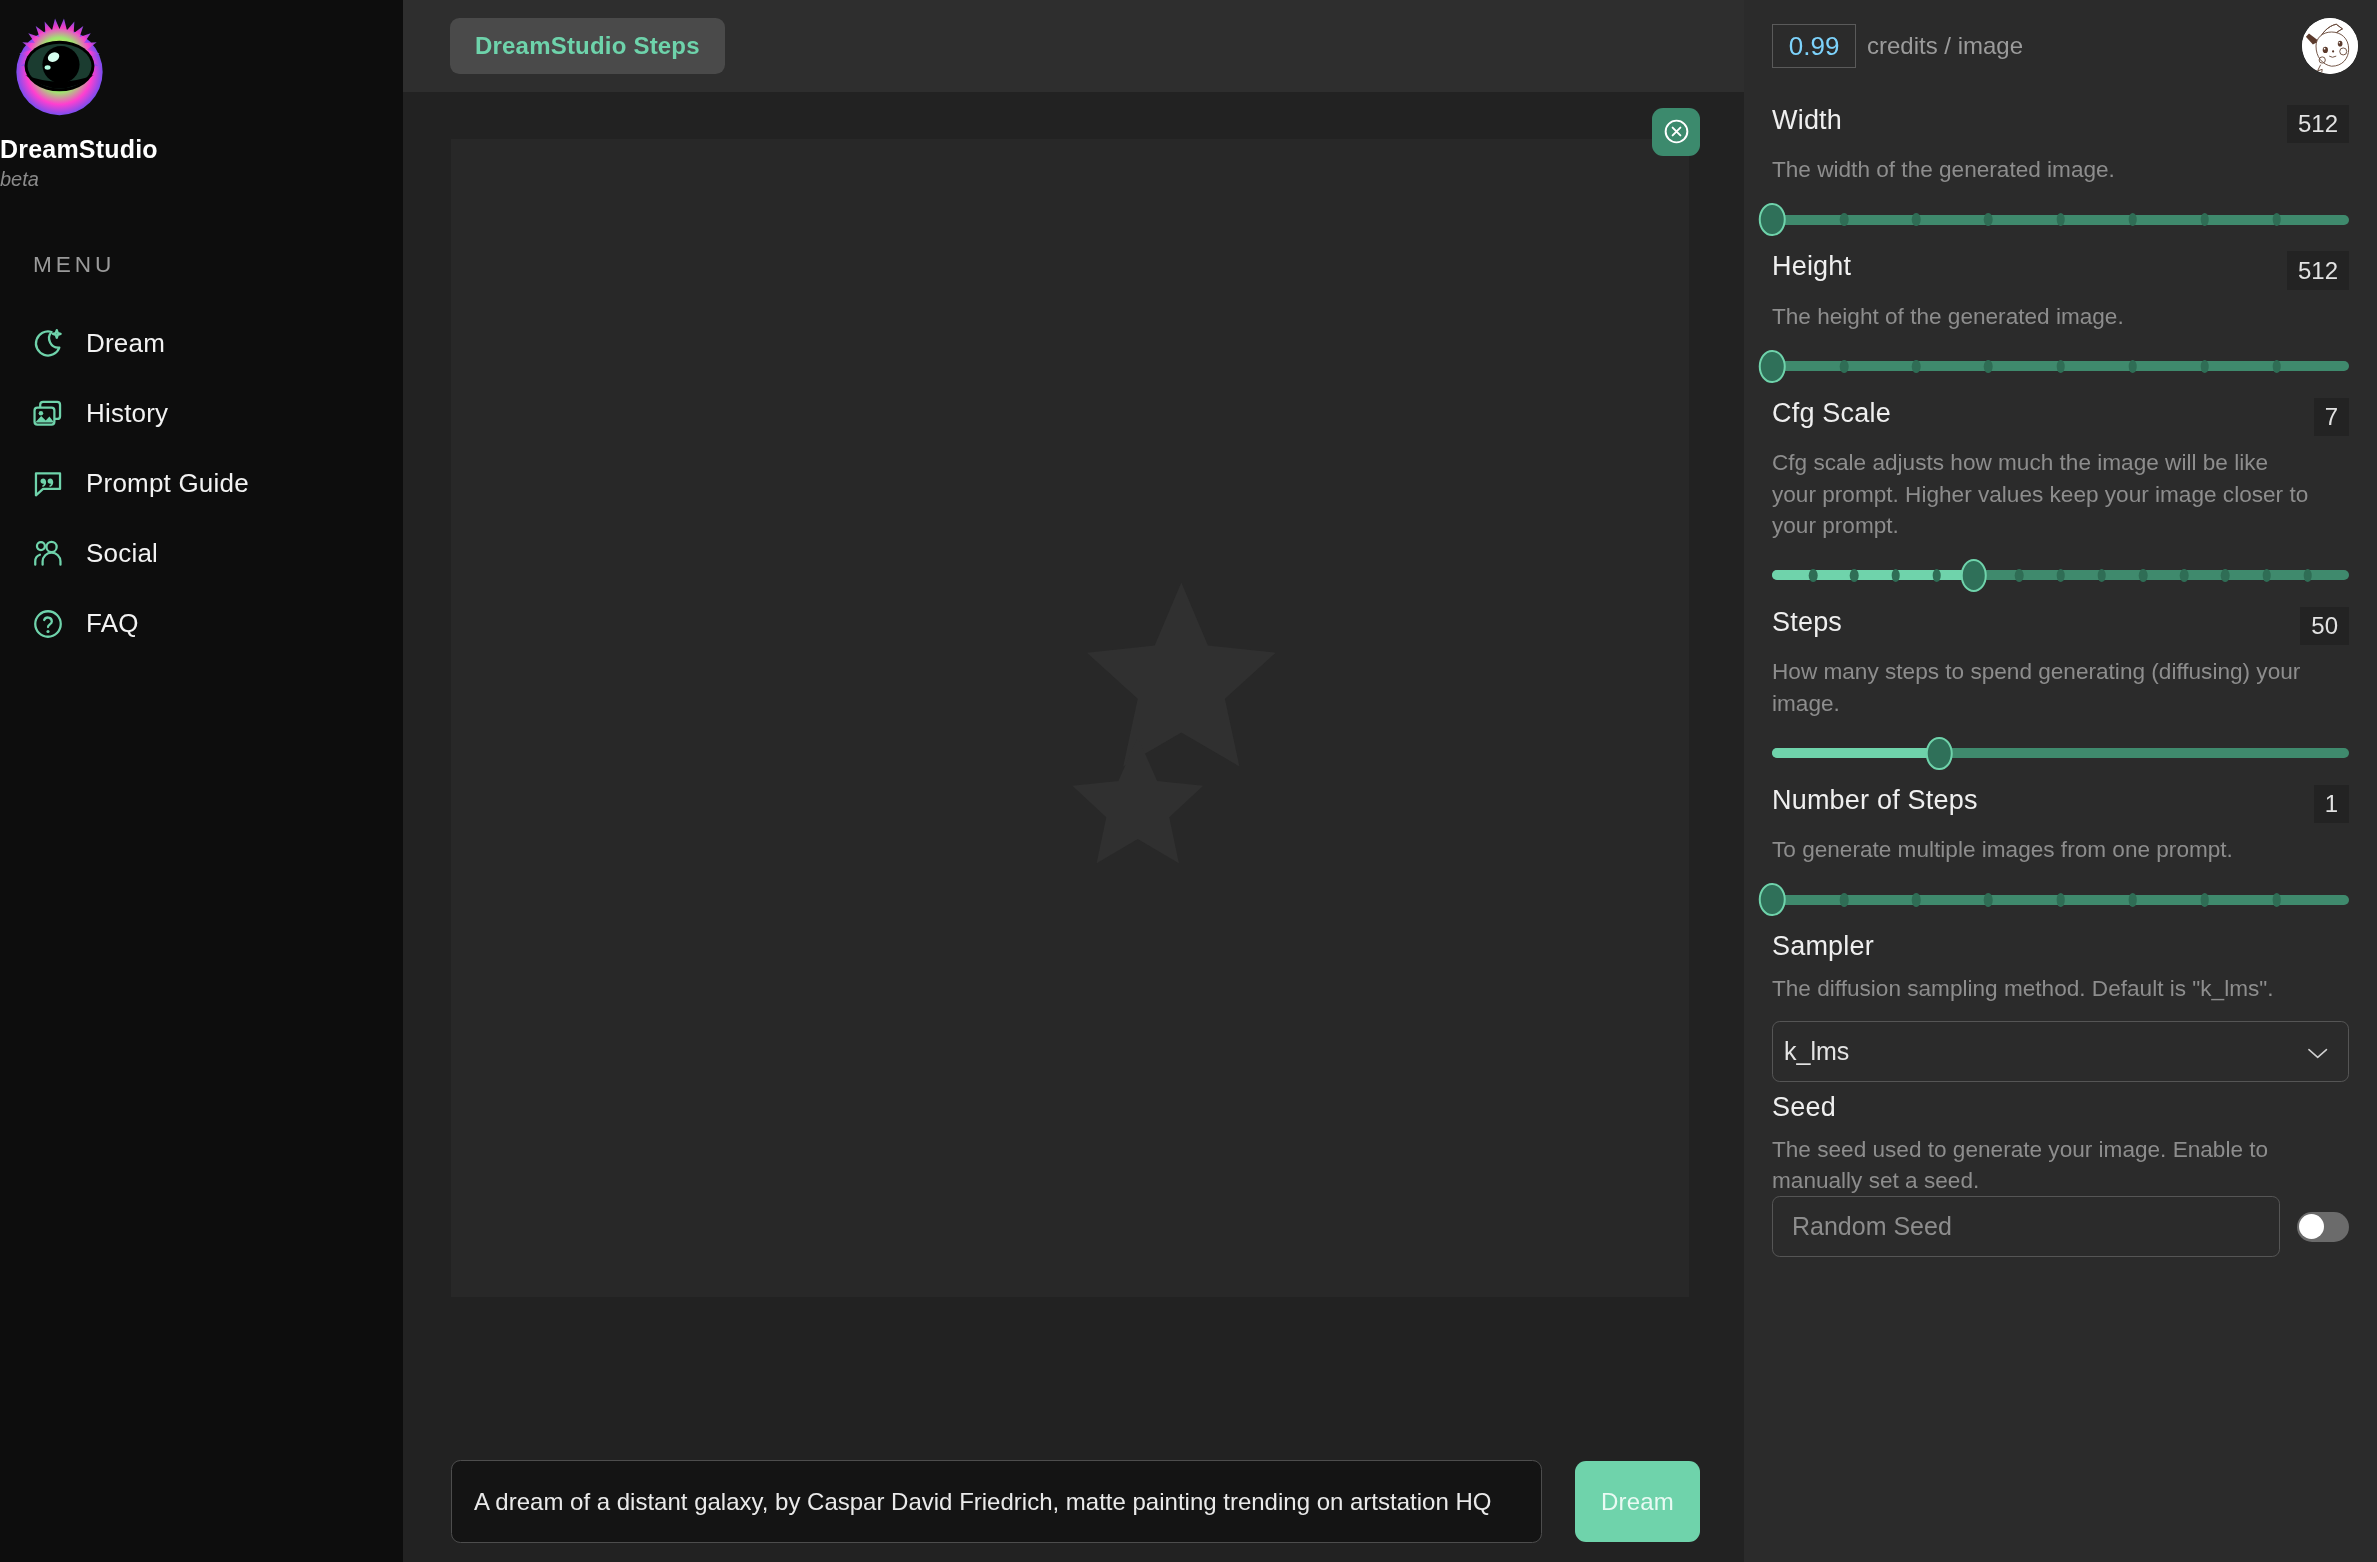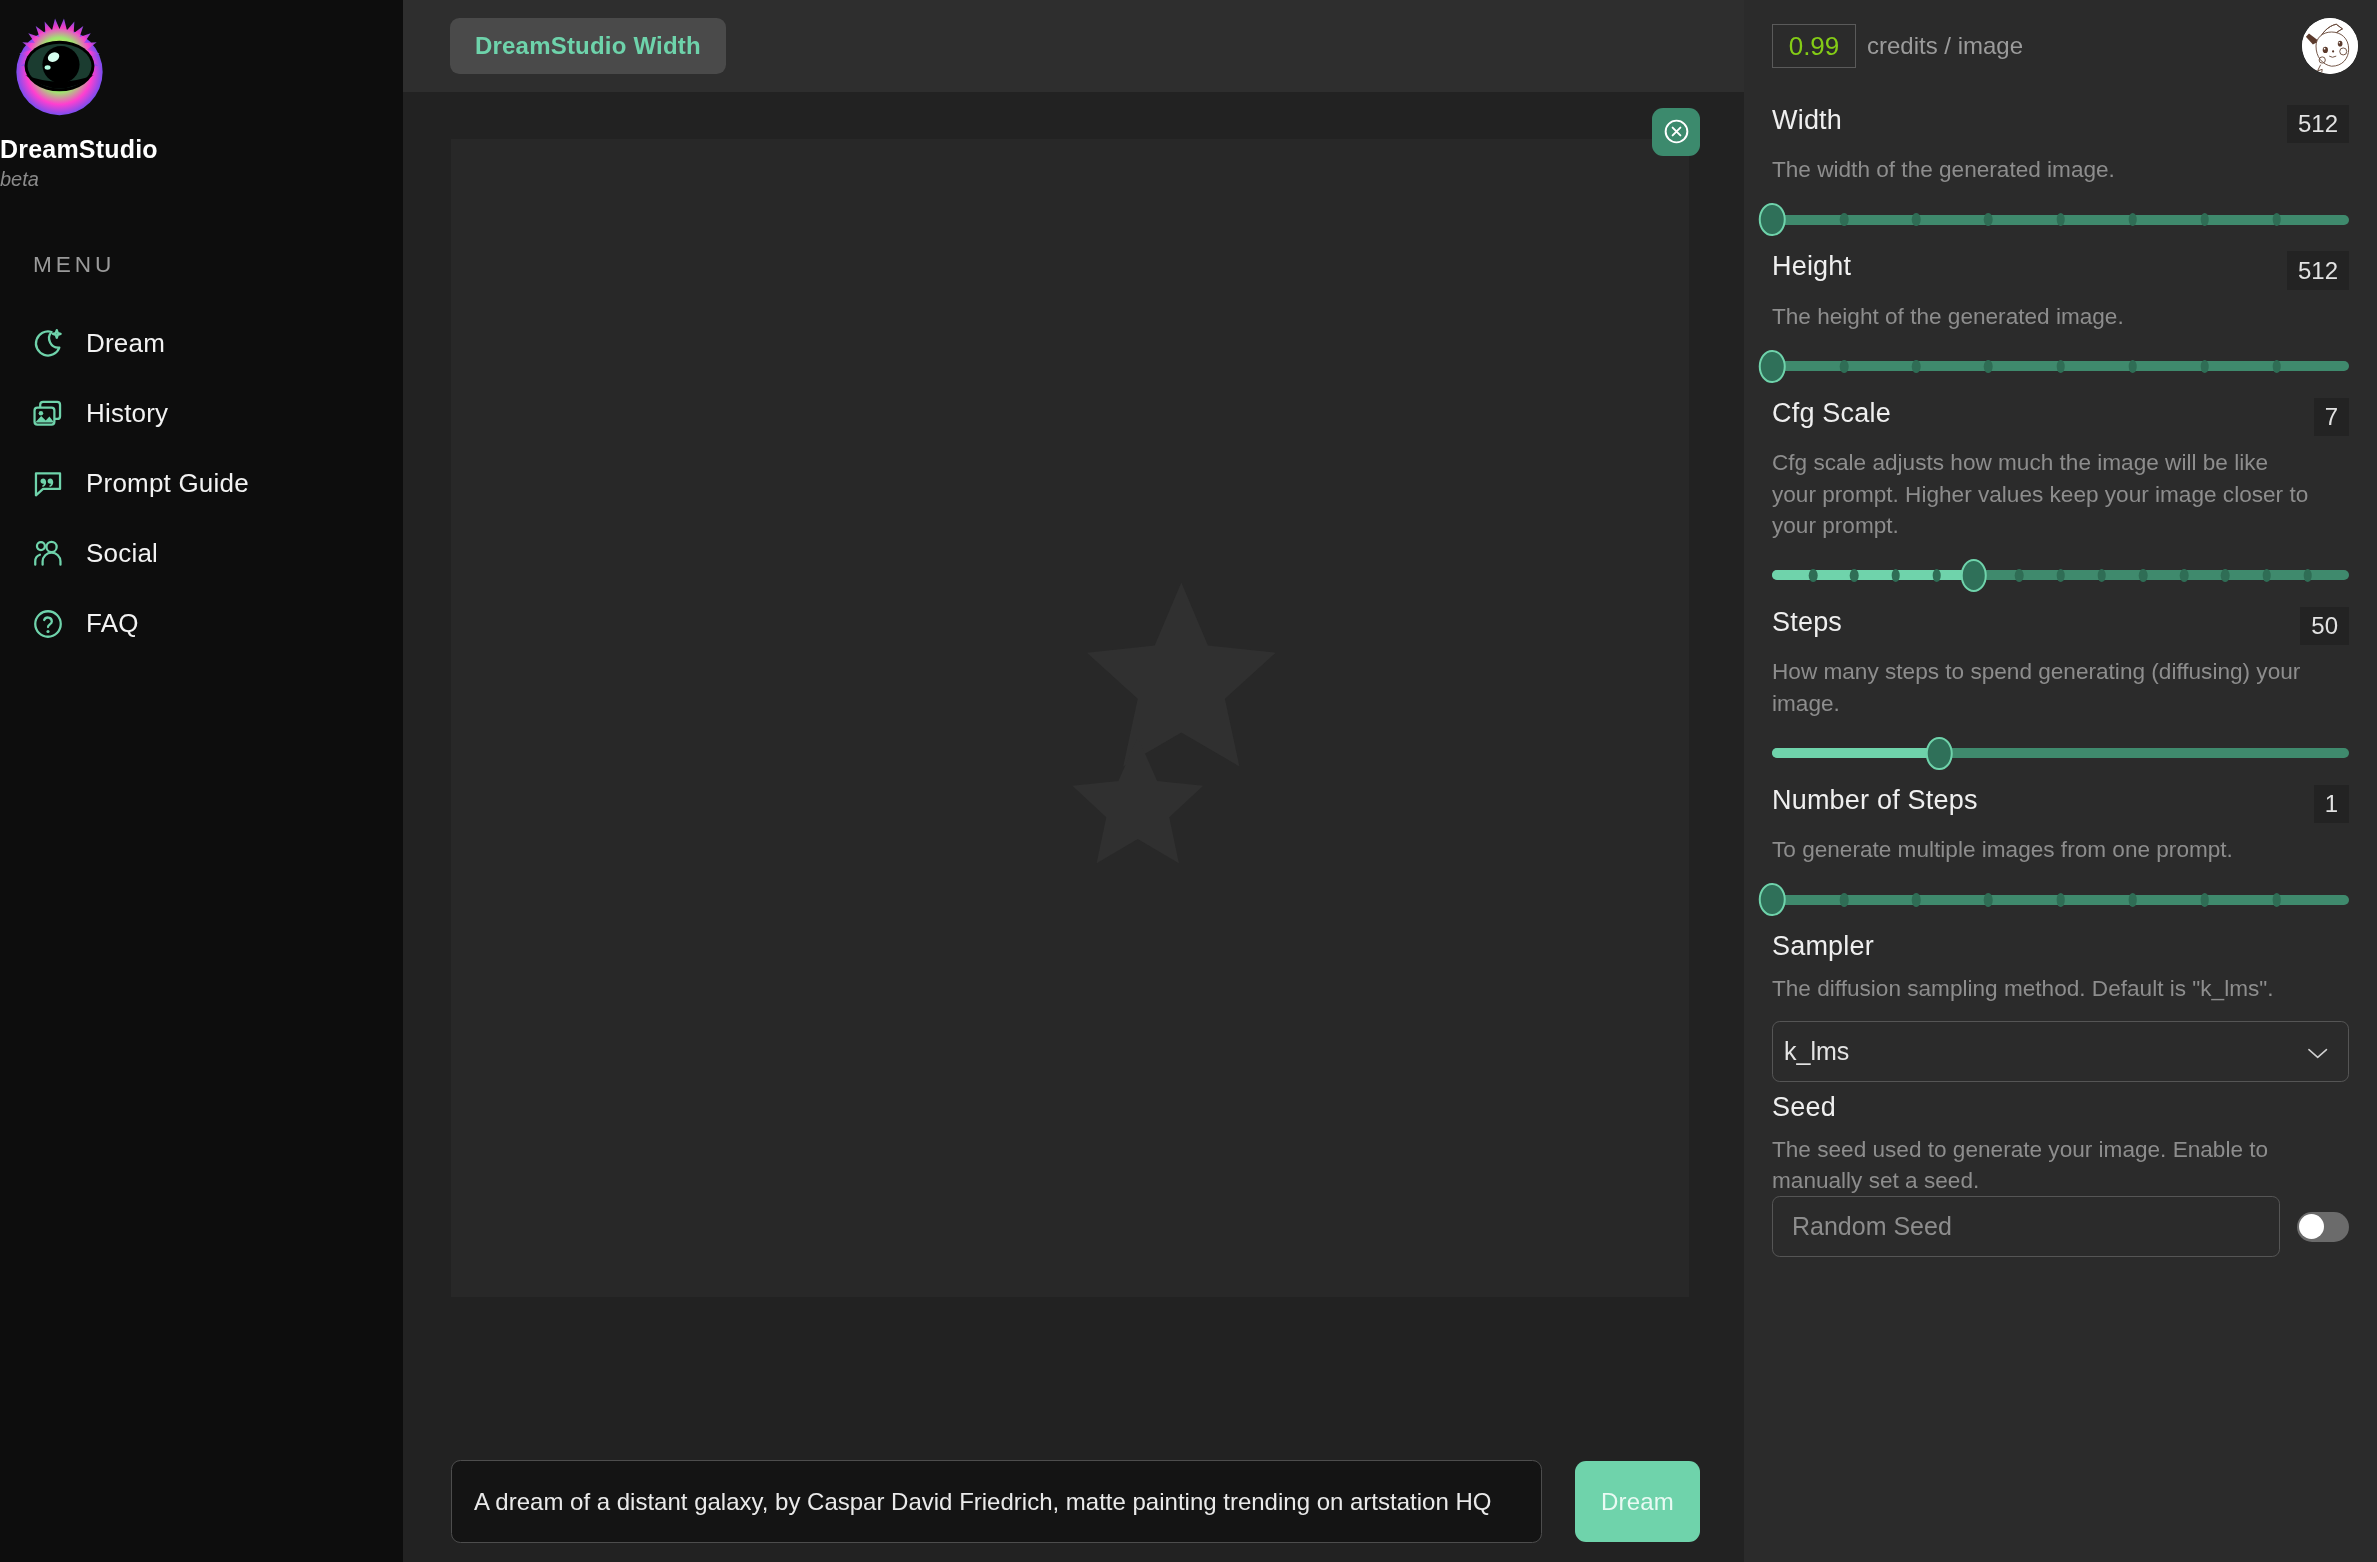--- a/index.html
+++ b/index.html
@@ -234,26 +234,26 @@
 
   .right-top {
     height: 92px;
     display: flex;
     align-items: center;
     gap: 0;
   }
 
   .credits-box {
     border: 0.8px solid #5a5a5a;
-    color: #84cc16;
+    color: #7dd3fc;
     font-size: 26px;
     padding: 7.8px 15.6px;
     line-height: 1;
     min-width: 84px;
-    text-align: center;
+    text-align: right;
   }
 
   .credits-label {
     color: #9b9b9b;
     font-size: 24px;
     margin-left: 11px;
   }
 
   .avatar {
     position: absolute;
@@ -515,21 +515,21 @@
 
   <main class="center">
 
     <div class="topbar">
       <div class="collapse-btn">
         <svg width="48" height="33" viewBox="0 0 48 32">
           <path d="M20 4 L8 16 L20 28" fill="none" stroke="#6fd3ab" stroke-width="5" stroke-linecap="round" stroke-linejoin="round"></path>
           <path d="M36 4 L24 16 L36 28" fill="none" stroke="#46907a" stroke-width="5" stroke-linecap="round" stroke-linejoin="round"></path>
         </svg>
       </div>
-      <div class="lite-tab">DreamStudio Width</div>
+      <div class="lite-tab">DreamStudio Steps</div>
     </div>
 
     <div class="canvas-area">
 
       <div class="close-btn">
         <svg width="31" height="31" viewBox="0 0 24 24" fill="none" stroke="#ffffff" stroke-width="1.5" stroke-linecap="round">
           <circle cx="12" cy="12" r="8.4"></circle>
           <path d="M9 9l6 6M15 9l-6 6"></path>
         </svg>
       </div>

